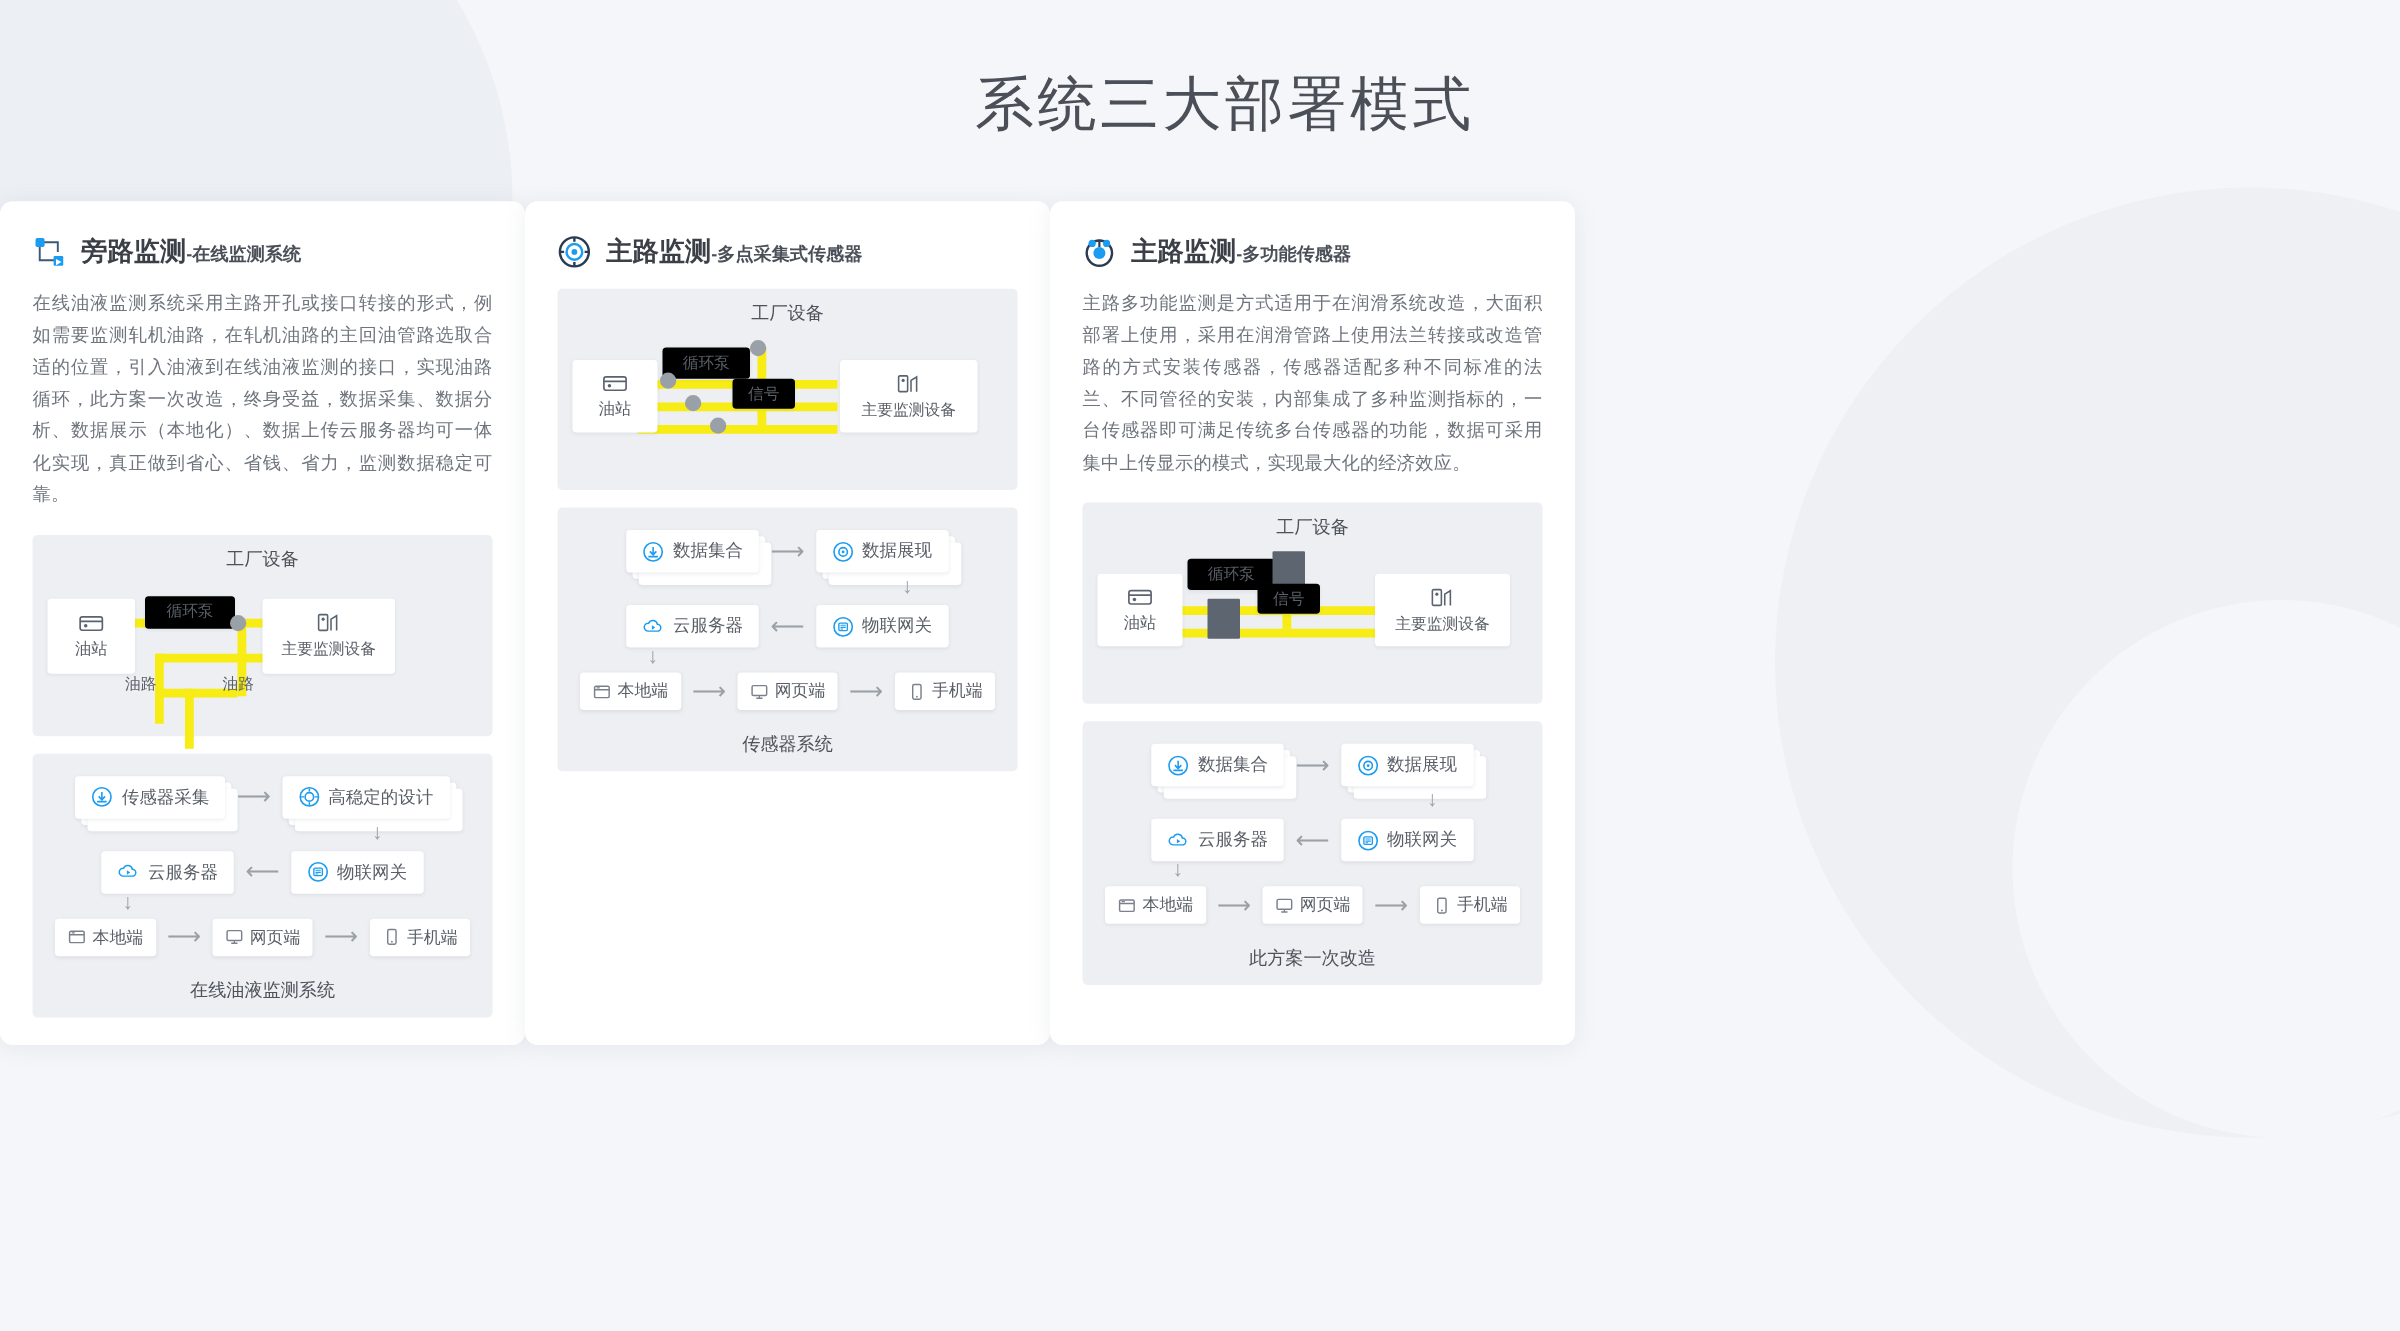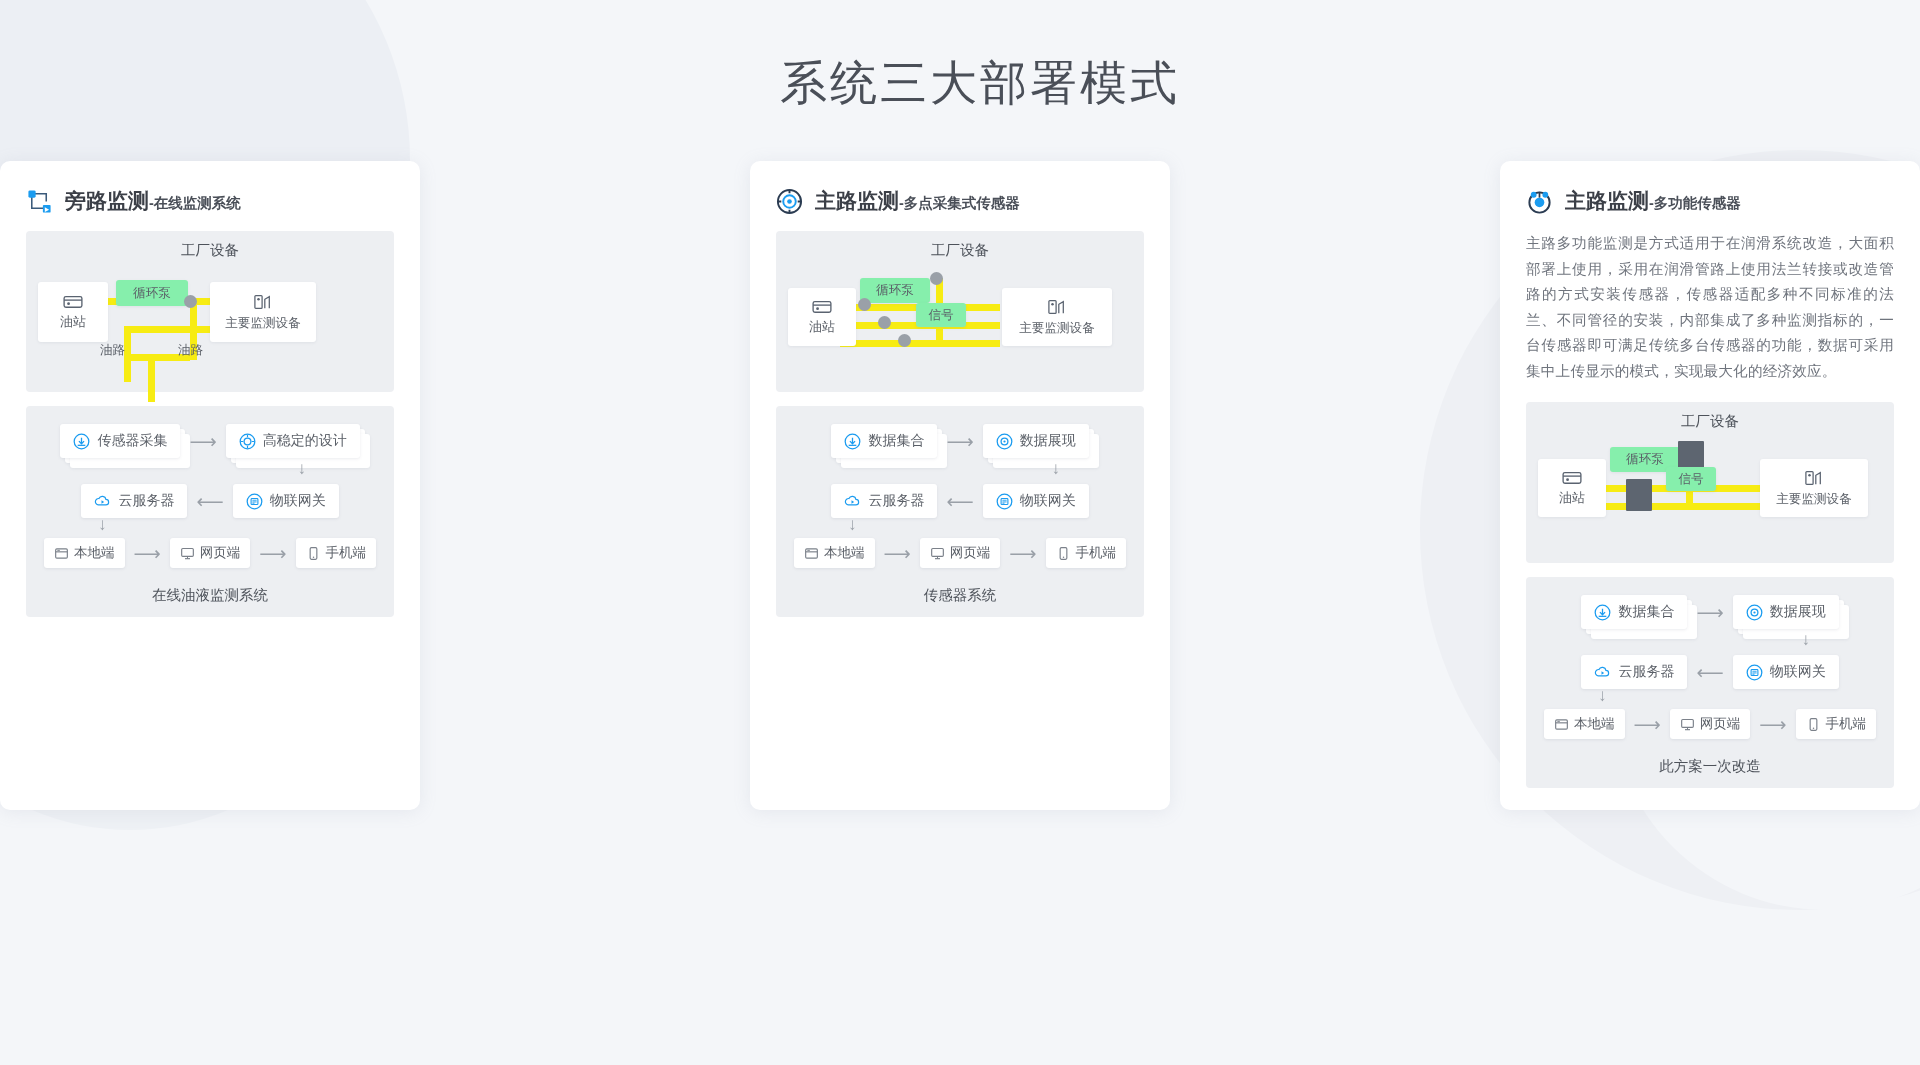--- a/index.html
+++ b/index.html
@@ -40,22 +40,21 @@
     color: #4a4f58;
     letter-spacing: 3px;
     padding-top: 52px;
     font-weight: 400;
     margin-left: 40px;
   }
 
   .cards {
     position: relative; z-index: 2;
     display: flex;
-    justify-content: space-between;
-    gap: 44px;
+    justify-content: flex-start;
     margin-top: 46px;
   }
 
   .card {
     width: 420px;
     background: #ffffff;
     border-radius: 10px;
     box-shadow: 0 2px 18px rgba(140,152,170,0.14);
     padding: 26px 26px 22px 26px;
   }
@@ -123,21 +122,21 @@
     position: absolute; width: 13px; height: 13px;
     border-radius: 50%; background: #9aa0a8; z-index: 5;
   }
   .sensor-blk {
     position: absolute; background: #5d6570; z-index: 6; border-radius: 1px;
   }
   .plabel {
     position: absolute; font-size: 12.6px; color: #5a5f67; z-index: 4;
   }
   .small-box {
-    position: absolute; background:#86efac; border-radius:3px;
+    position: absolute; background:#000000; border-radius:3px;
     font-size:12.6px; color:#5a5f67; display:flex; align-items:center;
     justify-content:center; z-index:4;
     box-shadow: 0 1px 3px rgba(120,130,145,0.12);
   }
 
   
   .flow {
     background: #edeff2;
     border-radius: 4px;
     margin-top: 14px;
@@ -209,20 +208,21 @@
           <rect x="2.5" y="2.5" width="7.5" height="7.5" rx="1.5" fill="#1b9cf0"></rect>
           <rect x="17.5" y="17.5" width="8" height="8" rx="1" fill="#1b9cf0"></rect>
           <path d="M19.5 20 L24 22.5 L19.5 25 Z" fill="#ffffff"></path>
         </svg>
         <div class="card-title">
           <span>旁路监测</span>
           <span class="sub">-在线监测系统</span>
         </div>
       </div>
 
+      <p class="desc">在线油液监测系统采用主路开孔或接口转接的形式，例如需要监测轧机油路，在轧机油路的主回油管路选取合适的位置，引入油液到在线油液监测的接口，实现油路循环，此方案一次改造，终身受益，数据采集、数据分析、数据展示（本地化）、数据上传云服务器均可一体化实现，真正做到省心、省钱、省力，监测数据稳定可靠。</p>
 
       <div class="factory">
         <div class="factory-label">工厂设备</div>
         <div class="factory-canvas">
 
           <div class="pipe h" style="left:52px; top:28px; width:214px;"></div>
           <div class="pipe h" style="left:86px; top:56px; width:180px;"></div>
           <div class="pipe v" style="left:152px; top:28px; height:62px;"></div>
           <div class="pipe v" style="left:86px; top:56px; height:56px;"></div>
           <div class="pipe h" style="left:86px; top:84px; width:66px;"></div>

